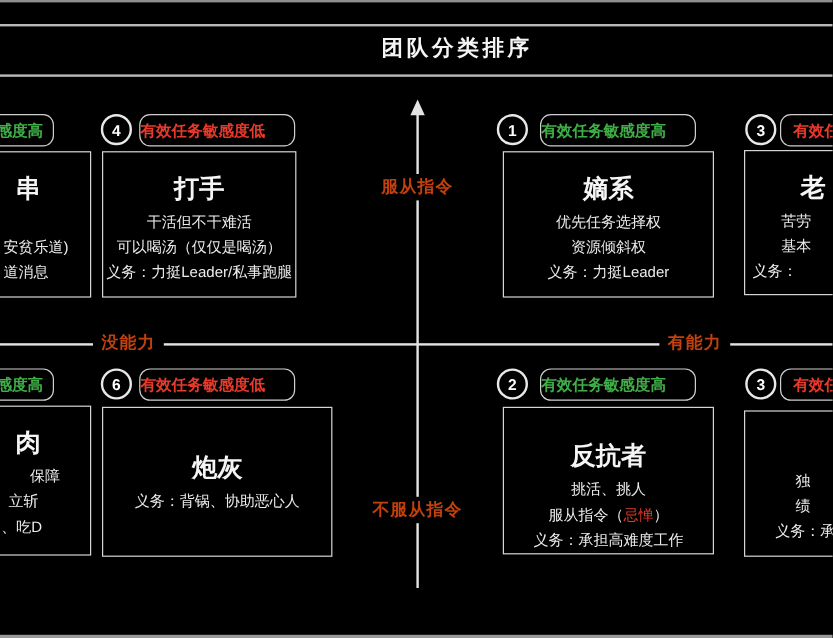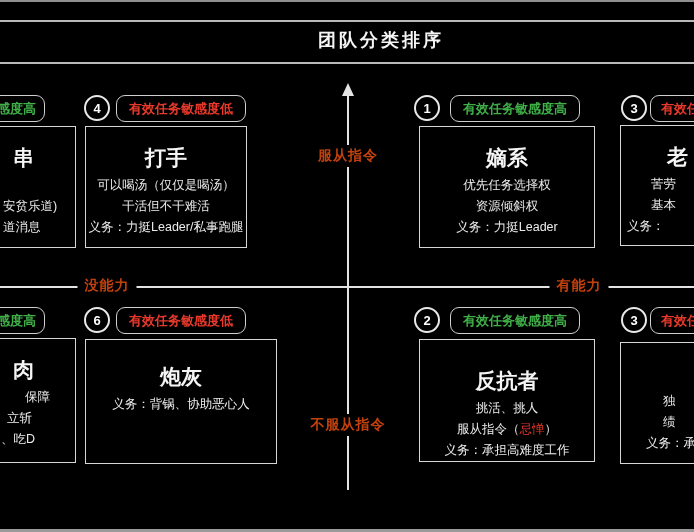--- a/index.html
+++ b/index.html
@@ -29,21 +29,21 @@
   }
   
   .circle{
     position:absolute;width:26px;height:26px;border:2px solid #e8e8e8;border-radius:50%;
     background:#000;display:flex;align-items:center;justify-content:center;
     font-size:13px;font-weight:bold;color:#fff;z-index:2;box-sizing:border-box;
   }
   
   .pill{
     position:absolute;height:27px;width:130px;border:1.5px solid #cfcfcf;border-radius:9px;
-    background:#000;display:flex;align-items:center;justify-content:center;
+    background:#000;display:flex;align-items:center;
     font-size:13px;font-weight:bold;white-space:nowrap;box-sizing:border-box;z-index:1;
   }
   .pill.align-r{justify-content:flex-end;padding-right:8px;}
   .pill.align-l{justify-content:flex-start;padding-left:10px;}
   .green{color:var(--green,#3fae47);}
   .red{color:var(--red,#e8392b);}
   
   .qbox{
     position:absolute;border:1.5px solid #d6d6d6;background:#000;box-sizing:border-box;
     padding-top:18px;text-align:center;
@@ -80,22 +80,22 @@
     <div class="bline" style="padding-left:102px">安贫乐道)</div>
     <div class="bline" style="padding-left:102px">道消息</div>
   </div>
 
   <div class="circle" style="left:84px;top:95px">4</div>
   <div class="pill" style="left:116px;top:95px">
     <span class="red">有效任务敏感度低</span>
   </div>
   <div class="qbox" style="left:85px;top:126px;width:162px;height:122px">
     <div class="btitle">打手</div>
+    <div class="bline">干活但不干难活</div>
     <div class="bline">可以喝汤（仅仅是喝汤）</div>
-    <div class="bline">干活但不干难活</div>
     <div class="bline">义务：力挺Leader/私事跑腿</div>
   </div>
 
   <div class="circle" style="left:414px;top:95px">1</div>
   <div class="pill" style="left:450px;top:95px">
     <span class="green">有效任务敏感度高</span>
   </div>
   <div class="qbox" style="left:419px;top:126px;width:176px;height:122px">
     <div class="btitle">嫡系</div>
     <div class="bline">优先任务选择权</div>
@@ -121,21 +121,21 @@
     <div class="btitle" style="padding-left:112px">肉</div>
     <div class="bline" style="padding-left:124px">保障</div>
     <div class="bline red" style="padding-left:106px">立斩</div>
     <div class="bline" style="padding-left:100px">、吃D</div>
   </div>
 
   <div class="circle" style="left:84px;top:307px">6</div>
   <div class="pill" style="left:116px;top:307px">
     <span class="red">有效任务敏感度低</span>
   </div>
-  <div class="qbox" style="left:85px;top:339px;width:192px;height:125px;padding-top:24px">
+  <div class="qbox" style="left:85px;top:339px;width:192px;height:125px;padding-top:38px">
     <div class="btitle">炮灰</div>
     <div class="bline">义务：背锅、协助恶心人</div>
   </div>
 
   <div class="circle" style="left:414px;top:307px">2</div>
   <div class="pill" style="left:450px;top:307px">
     <span class="green">有效任务敏感度高</span>
   </div>
   <div class="qbox" style="left:419px;top:339px;width:176px;height:123px;padding-top:28px">
     <div class="btitle red">反抗者</div>

